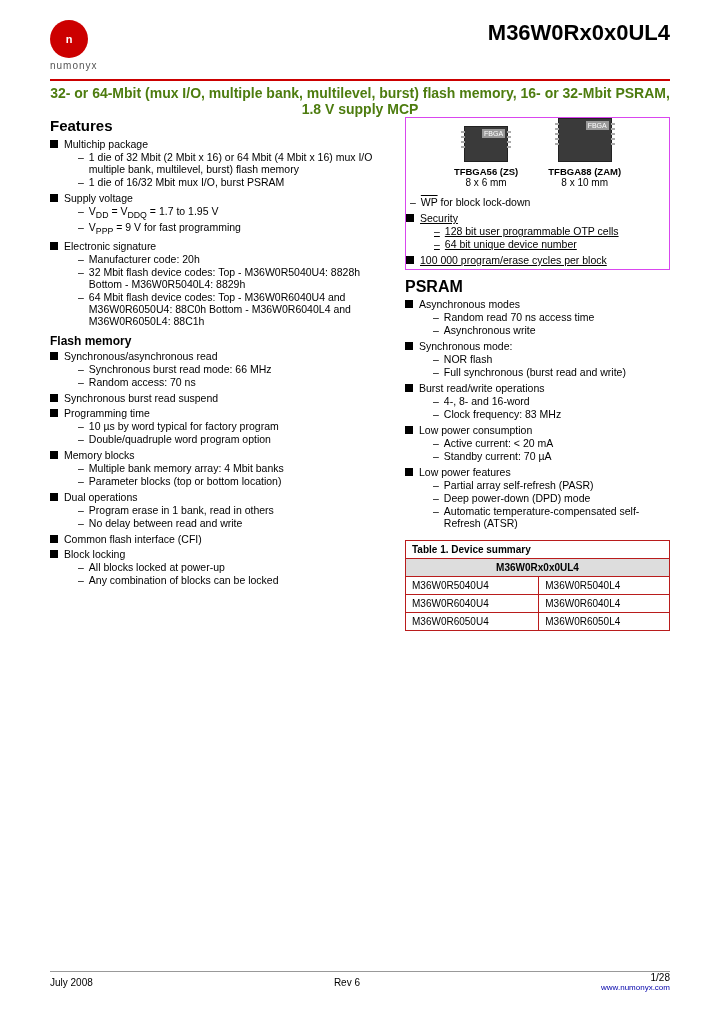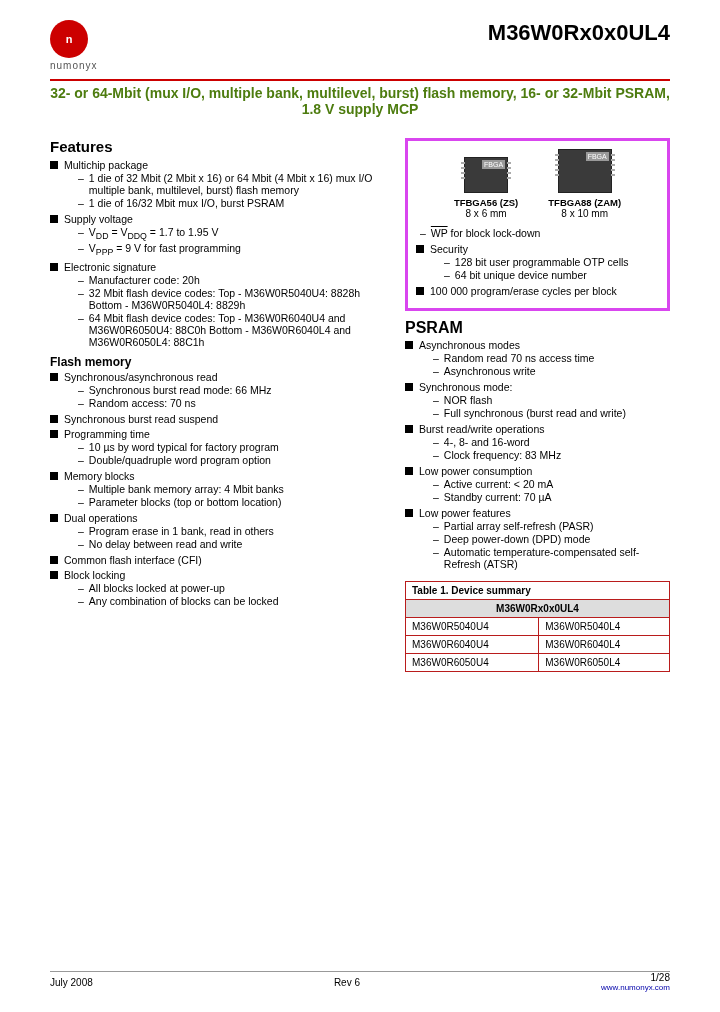--- a/index.html
+++ b/index.html
@@ -66,21 +66,21 @@
       font-size: 14px;
       font-weight: bold;
       color: #4d7c0f;
       text-align: center;
       margin-top: 4px;
     }
     
     .content {
       display: flex;
       gap: 12px;
-      margin-top: 21px;
+      margin-top: 0;
     }
     .left-col {
       flex: 1;
       min-width: 0;
     }
     .right-col {
       width: 265px;
       flex-shrink: 0;
     }
     
@@ -129,22 +129,21 @@
       margin-bottom: 1px;
       font-size: 10.5px;
     }
     .dash-list li::before {
       content: "–";
       margin-right: 5px;
       flex-shrink: 0;
     }
     
     .right-panel {
-      border: 3px solid #d946ef;
-      padding: 8px;
+      border: 1px solid #d946ef;
       margin-bottom: 8px;
     }
     .chip-area {
       display: flex;
       justify-content: center;
       gap: 30px;
       margin-bottom: 8px;
       align-items: flex-end;
     }
     .chip-item {
@@ -464,21 +463,21 @@
             <div class="chip-dim">8 x 10 mm</div>
           </div>
         </div>
 
         <ul class="dash-list" style="padding-left:4px;">
           <li>
             <span><span class="wp-overline">WP</span> for block lock-down</span>
           </li>
         </ul>
 
-        <div style="margin-top:4px;">
+        <div style="margin-top:4px;text-decoration:underline;">
           <ul class="bullet-list">
             <li>
               <span class="bullet-sq"></span>
               <span class="bullet-content">
                 <span>Security</span>
                 <ul class="dash-list">
                   <li>
                       <span>128 bit user programmable OTP cells</span>
                     </li>
                   <li>

